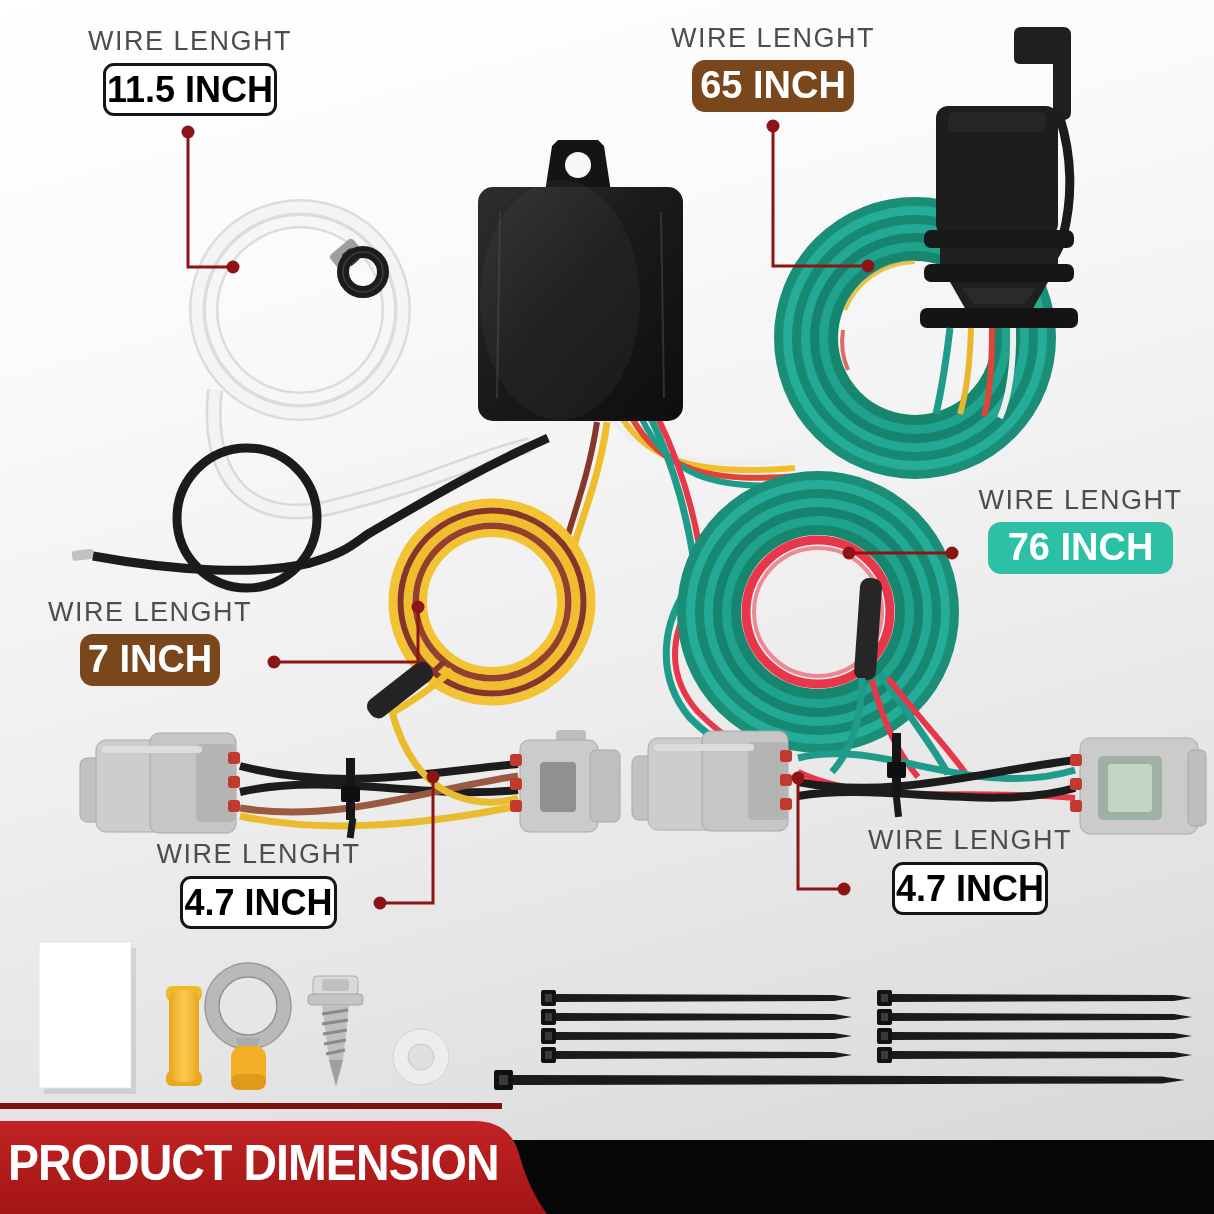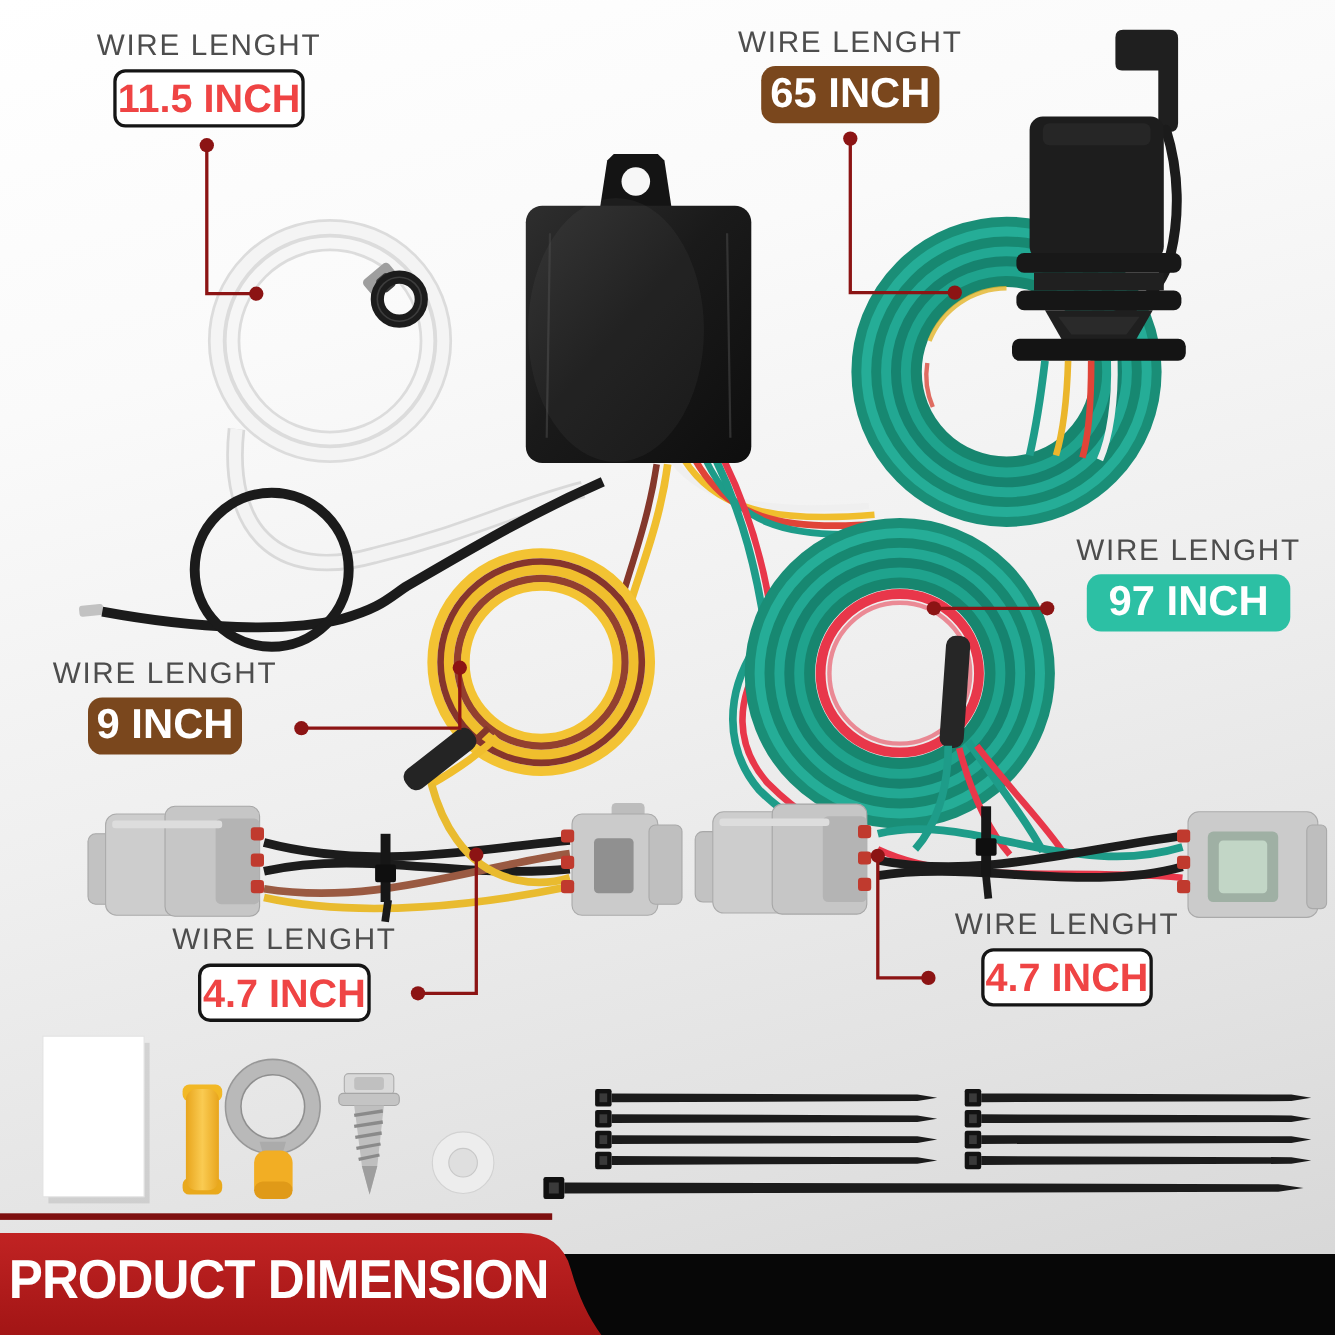--- a/index.html
+++ b/index.html
@@ -5,21 +5,21 @@
   html,body{margin:0;padding:0;background:#fff;}
   .canvas{
     position:relative;width:1214px;height:1214px;overflow:hidden;
     background:linear-gradient(165deg,#ffffff 0%,#fafafa 25%,#efefef 52%,#e2e2e2 78%,#d5d5d5 100%);
     font-family:"Liberation Sans",sans-serif;
   }
   .scene{position:absolute;left:0;top:0;}
   .lbl{position:absolute;display:flex;flex-direction:column;align-items:center;gap:6px;z-index:4;}
   .lbl-title{font-size:27px;color:#4d4d4d;letter-spacing:1.5px;white-space:nowrap;}
   .val{font-weight:bold;white-space:nowrap;line-height:1.15;}
-  .val.outline{background:#ffffff;color:#ef4444;border:3px solid #151515;border-radius:11px;font-size:36px;padding:3px 1px;}
+  .val.outline{background:#ffffff;color:#000000;border:3px solid #151515;border-radius:11px;font-size:36px;padding:3px 1px;}
   .val.brown{background:#7A471D;color:#ffffff;border-radius:13px;font-size:38px;padding:4px 8px;}
   .val.teal{background:#2CC0A4;color:#ffffff;border-radius:13px;font-size:38px;padding:4px 20px;}
   .banner-text{
     position:absolute;left:8px;top:1134px;width:486px;text-align:center;z-index:6;
     font-size:50px;font-weight:bold;color:#ffffff;letter-spacing:-1px;
     transform:scaleX(.93);transform-origin:left center;white-space:nowrap;
   }
 </style>
 </head>
 <body>
@@ -340,26 +340,26 @@
   <div class="val outline">11.5 INCH</div>
 </div>
 
 <div class="lbl" style="left:668px;top:23px;width:210px;">
   <div class="lbl-title">WIRE LENGHT</div>
   <div class="val brown">65 INCH</div>
 </div>
 
 <div class="lbl" style="left:973px;top:485px;width:215px;">
   <div class="lbl-title">WIRE LENGHT</div>
-  <div class="val teal">97 INCH</div>
+  <div class="val teal">76 INCH</div>
 </div>
 
 <div class="lbl" style="left:38px;top:597px;width:224px;">
   <div class="lbl-title">WIRE LENGHT</div>
-  <div class="val brown">9 INCH</div>
+  <div class="val brown">7 INCH</div>
 </div>
 
 <div class="lbl" style="left:150px;top:839px;width:217px;">
   <div class="lbl-title">WIRE LENGHT</div>
   <div class="val outline">4.7 INCH</div>
 </div>
 
 <div class="lbl" style="left:862px;top:825px;width:216px;">
   <div class="lbl-title">WIRE LENGHT</div>
   <div class="val outline">4.7 INCH</div>

